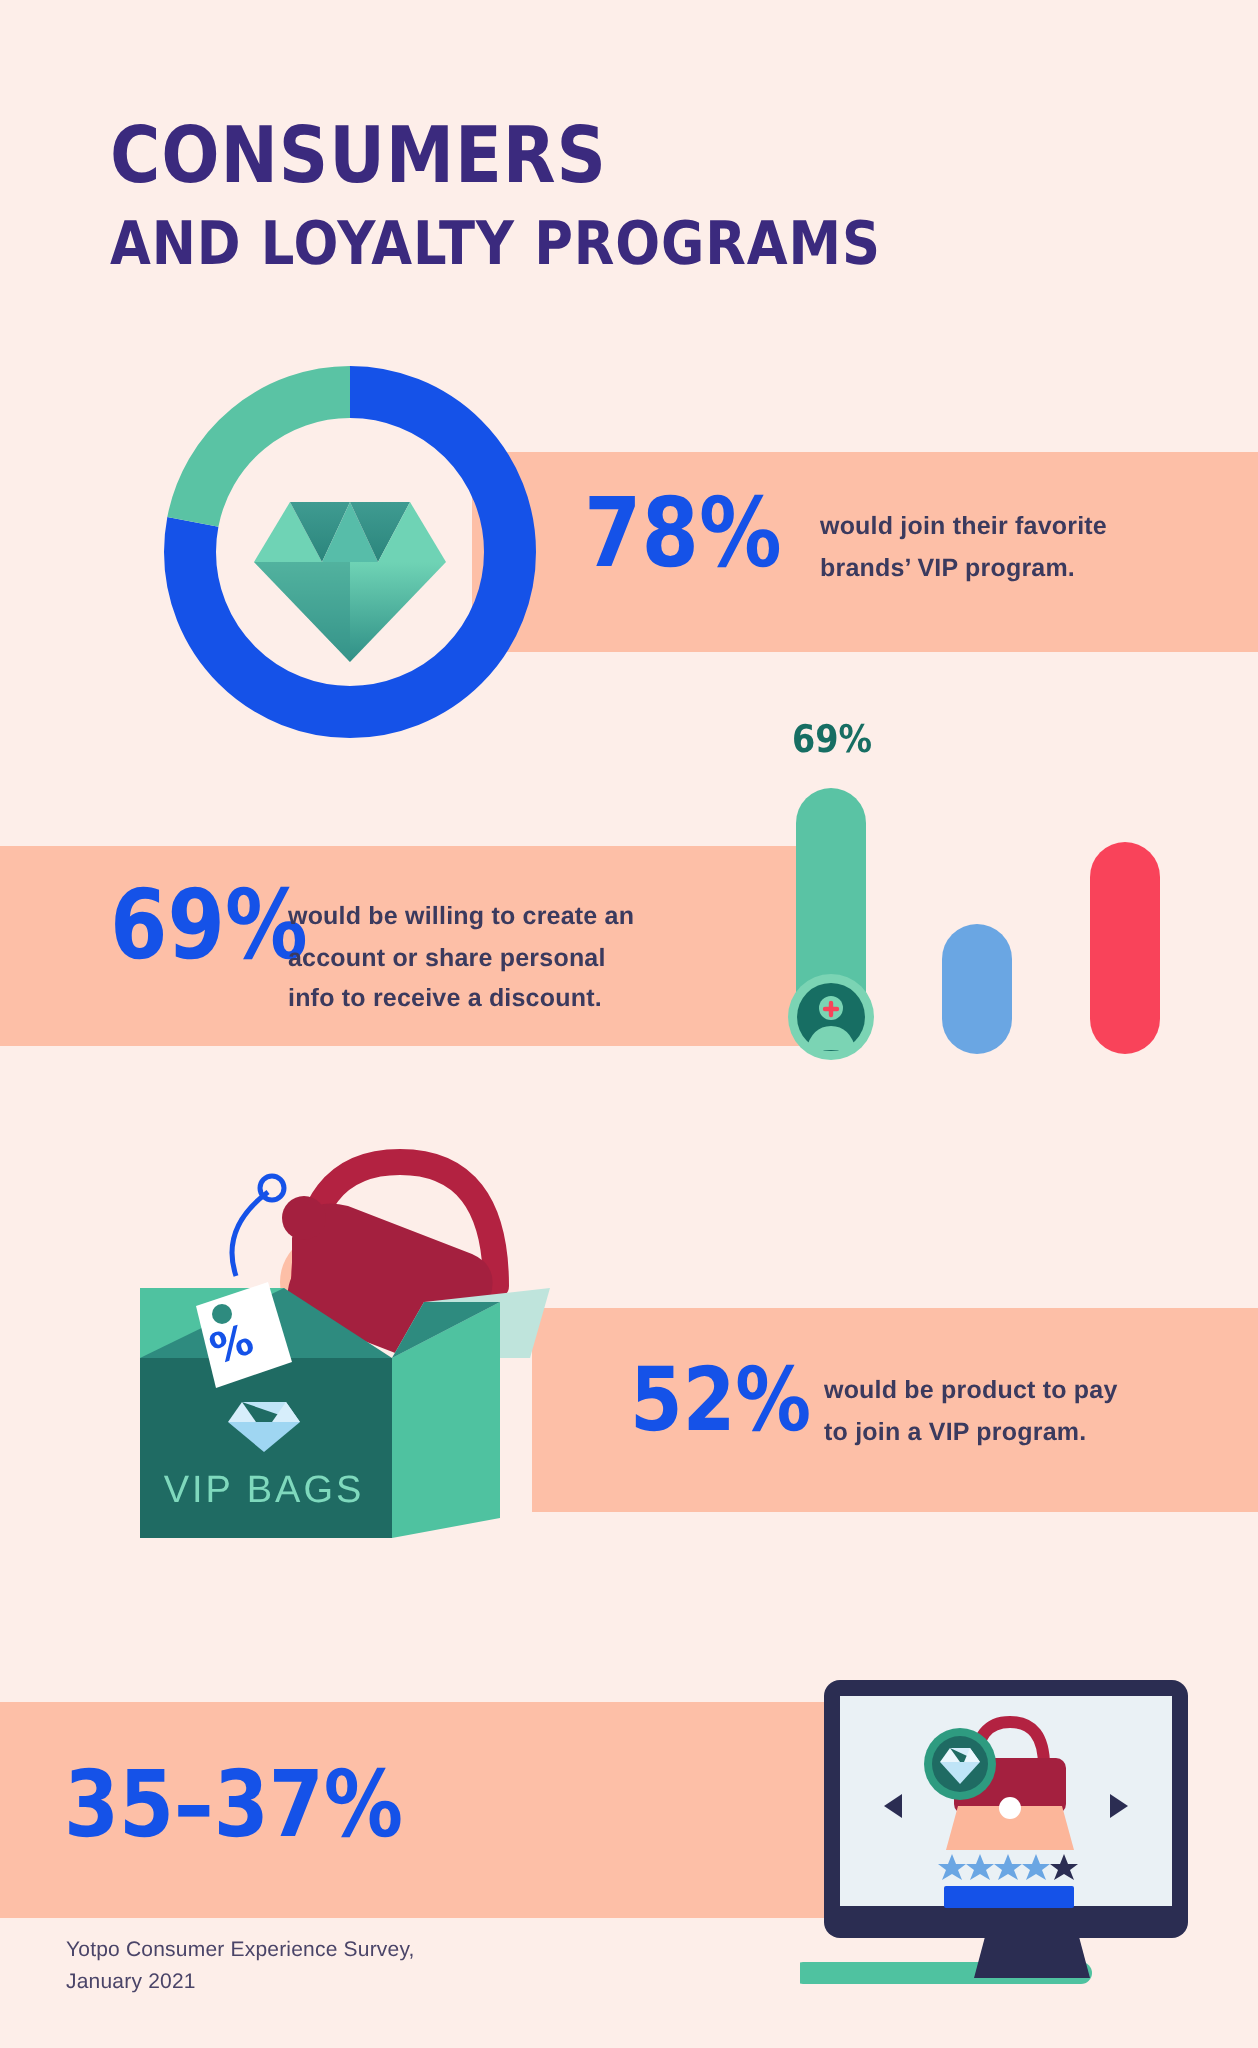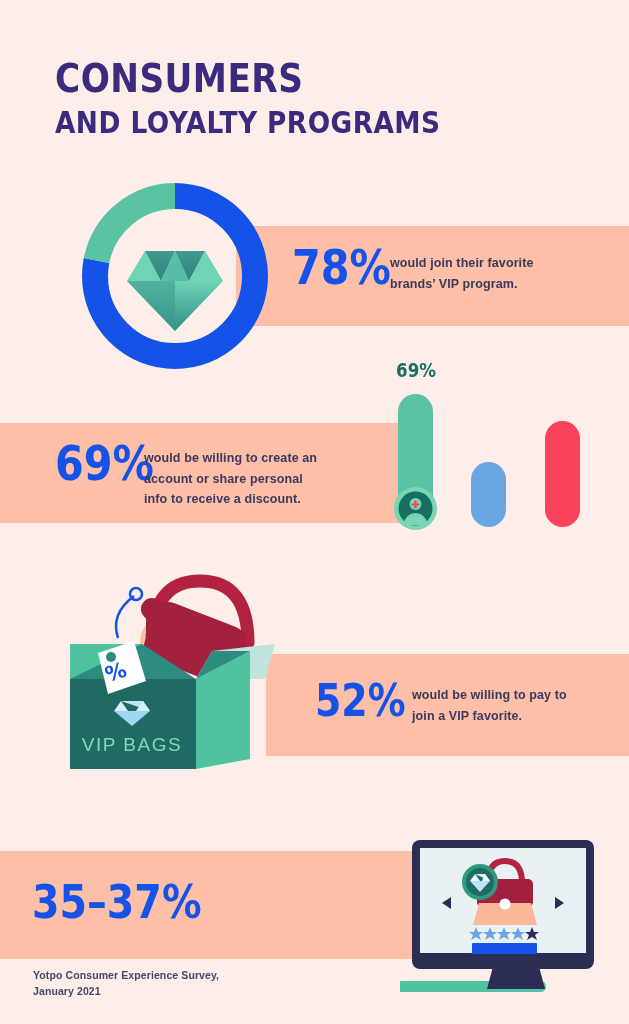--- a/index.html
+++ b/index.html
@@ -59,21 +59,21 @@
   .stat-desc{
     position:absolute;
     color:#3b3a5e;
     font-size:12.5px;
     line-height:1.65;
     font-weight:bold;
     letter-spacing:0.1px;
   }
 
   #stat1-pct{left:292px;top:222px;font-size:48px;}
-  #stat1-desc{left:390px;top:232px;width:175px;}
+  #stat1-desc{left:410px;top:232px;width:175px;}
 
   #stat2-pct{left:55px;top:418px;font-size:48px;}
   #stat2-desc{left:144px;top:427px;width:180px;}
 
   #stat3-pct{left:315px;top:658px;font-size:44px;}
   #stat3-desc{left:412px;top:664px;width:160px;}
 
   #stat4-pct{left:32px;top:858px;font-size:46px;}
   #stat4-desc{left:203px;top:850px;width:200px;}
 
@@ -93,21 +93,21 @@
 
   
   #box-illus{position:absolute;left:60px;top:540px;width:250px;height:220px;}
 
   
   #monitor{position:absolute;left:400px;top:810px;width:229px;height:165px;}
 
   
   #footer{
     position:absolute;left:33px;top:946px;
-    color:#4a4468;font-size:10.5px;line-height:1.55;font-weight:bold;
+    color:#4a4468;font-size:10.5px;line-height:1.55;font-weight:normal;
     letter-spacing:0.1px;
   }
 </style>
 </head>
 <body>
 
 <div class="page">
 
   <div class="band" id="band-1"></div>
   <div class="band" id="band-2"></div>
@@ -198,21 +198,21 @@
     <circle cx="76" cy="33" r="6" fill="none" stroke="#1552e8" stroke-width="2.5"></circle>
 
     <g>
       <polygon points="38,92 74,80 86,120 48,133" fill="#ffffff"></polygon>
       <circle cx="51" cy="96" r="5" fill="#2e8b7f"></circle>
       <text x="58" y="118" text-anchor="middle" font-family="DejaVu Sans, sans-serif" font-size="21" font-weight="bold" fill="#1552e8" transform="rotate(-18 58 118)">%</text>
     </g>
   </svg>
 
   <div class="stat-pct" id="stat3-pct">52%</div>
-  <div class="stat-desc" id="stat3-desc">would be willing to pay to join a VIP favorite.</div>
+  <div class="stat-desc" id="stat3-desc">would be product to pay to join a VIP program.</div>
 
   <svg id="monitor" viewBox="0 0 229 165">
 
     <rect x="-4" y="150" width="150" height="11" rx="5.5" fill="#4fc2a0"></rect>
 
     <polygon points="95,128 137,128 145,158 87,158" fill="#2b2d52"></polygon>
 
     <rect x="12" y="9" width="182" height="129" rx="8" fill="#2b2d52"></rect>
 
     <rect x="20" y="17" width="166" height="105" fill="#eaf1f5"></rect>

